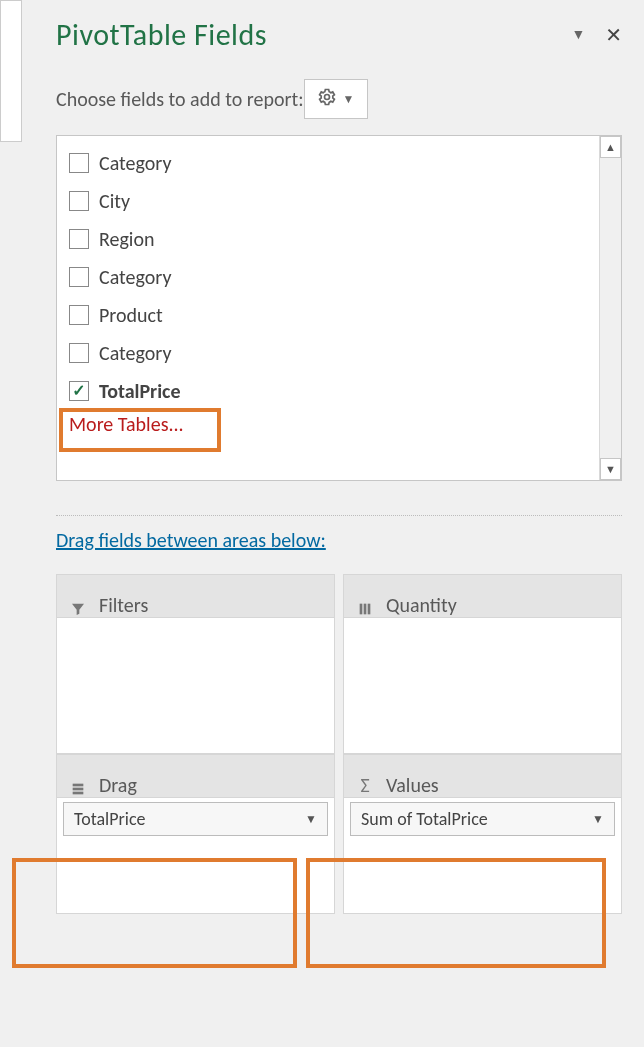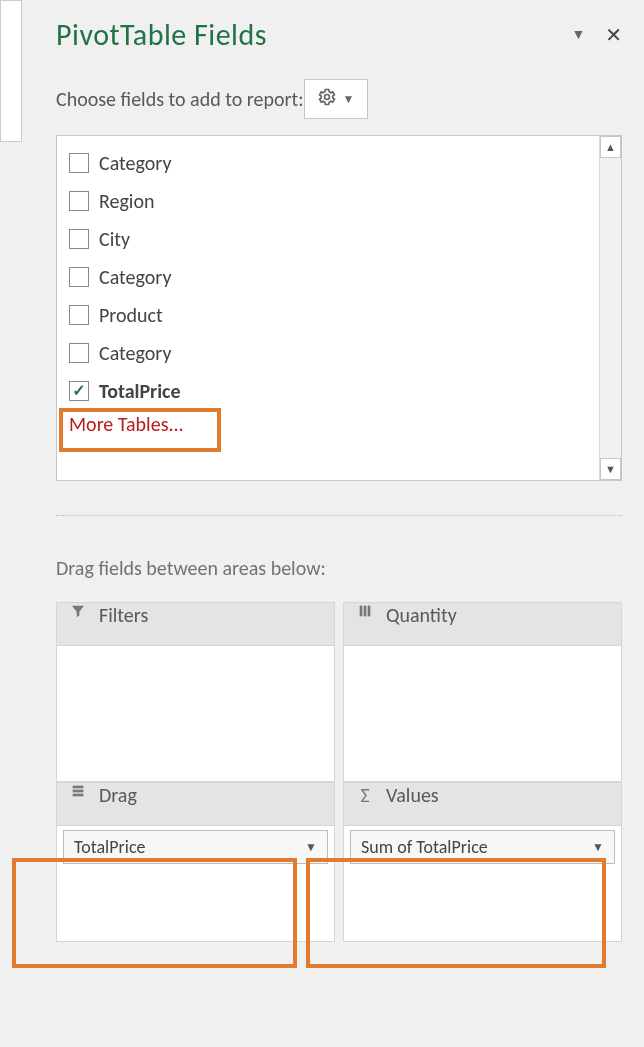--- a/index.html
+++ b/index.html
@@ -140,39 +140,40 @@
 }
 .more-tables {
   font-size:20px; color:#b91c1c; margin-top:2px;
   padding-left:4px; cursor:pointer;
 }
 .divider {
   margin-top: 34px;
   border-top: 1px dotted #bcbcbc;
 }
 .drag-label {
-  margin-top: 40px;
+  margin-top: 12px;
   font-size: 20px;
-  color:#737373;
+  color:#0369a1;
+  text-decoration:underline;
 }
 .areas {
   margin-top: 22px;
   display: grid;
   grid-template-columns: 1fr 1fr;
   column-gap: 8px;
   row-gap: 0;
   position: relative;
 }
 .area {
   display:flex; flex-direction:column;
 }
 .area-header {
   height: 44px;
   background:#e4e4e4;
-  display:flex; align-items:flex-start;
+  display:flex; align-items:flex-end;
   padding: 0 12px;
   gap: 12px;
   color:#595959;
   font-size: 20px;
   border:1px solid #d6d6d6;
 }
 .area-body {
   background:#fff;
   border:1px solid #d6d6d6;
   border-top:none;
@@ -230,25 +231,25 @@
 
 
   <div class="fields-box">
     <div id="fields-container">
         <div class="field-row">
           <span class="cb"></span>
           <span class="lbl">Category</span>
         </div>
         <div class="field-row">
           <span class="cb"></span>
+          <span class="lbl">City</span>
+        </div>
+        <div class="field-row">
+          <span class="cb"></span>
           <span class="lbl">Region</span>
-        </div>
-        <div class="field-row">
-          <span class="cb"></span>
-          <span class="lbl">City</span>
         </div>
         <div class="field-row">
           <span class="cb"></span>
           <span class="lbl">Category</span>
         </div>
         <div class="field-row">
           <span class="cb"></span>
           <span class="lbl">Product</span>
         </div>
         <div class="field-row">

